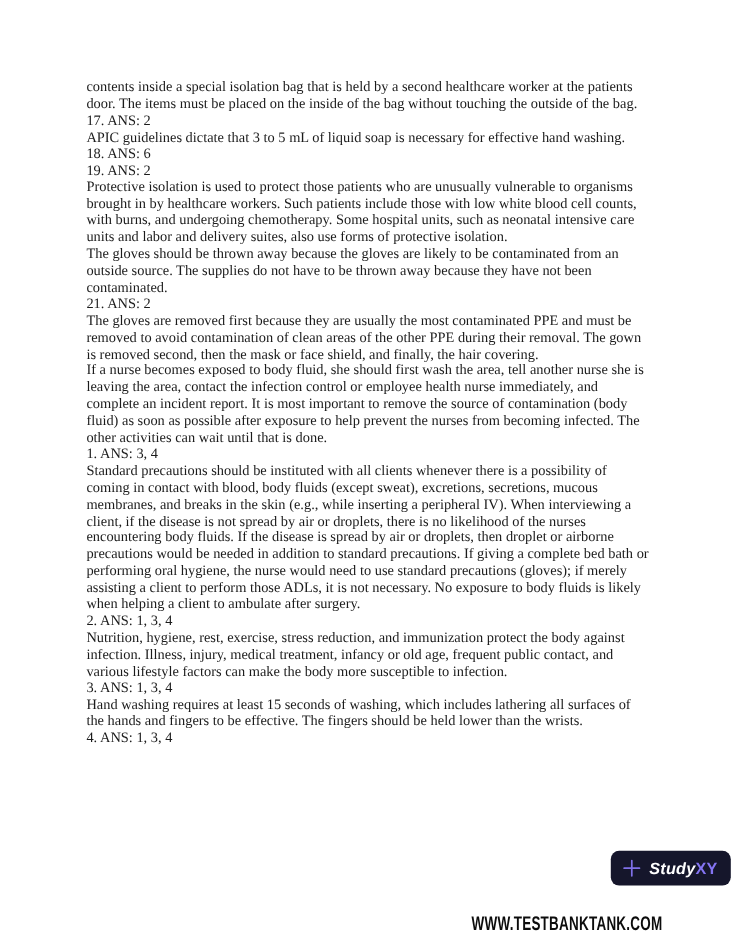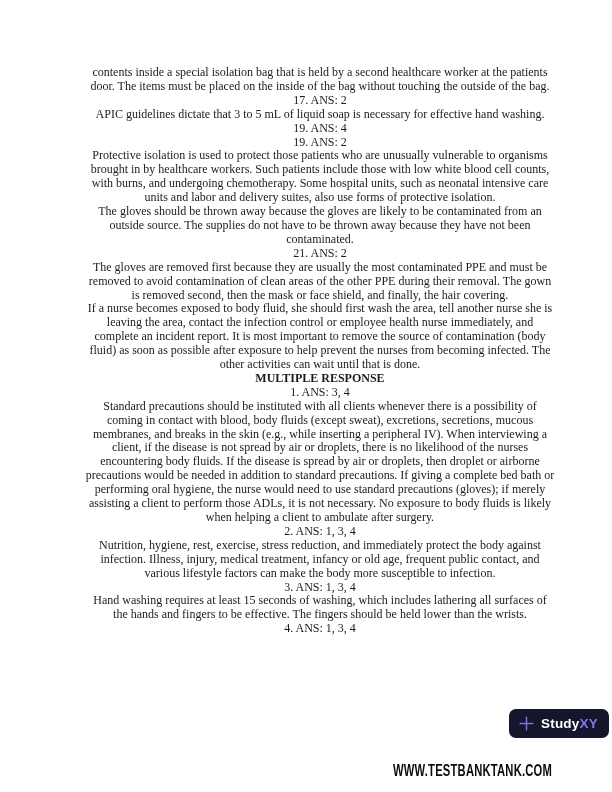--- a/index.html
+++ b/index.html
@@ -10,27 +10,27 @@
   .page {
     position: relative;
     width: 612px;
     height: 792px;
     background: #ffffff;
     overflow: hidden;
     font-family: "Liberation Serif", serif;
   }
   .doc-content {
     position: absolute;
-    left: 85px;
+    left: 72px;
     top: 66px;
     width: 470px;
     font-size: 12px;
     line-height: 13.9px;
     color: #1b1b1b;
-    text-align: center;
+    text-align: left;
   }
   .doc-content .block { margin: 0; padding: 0; }
   .doc-content .heading { font-weight: bold; }
   .badge {
     position: absolute;
     left: 509px;
     top: 709px;
     height: 29px;
     border-radius: 7px;
     display: flex;
@@ -63,39 +63,38 @@
 </style>
 </head>
 <body>
 
 <div class="page">
 
   <div class="doc-content" style="color: rgb(27, 27, 27);">
       <div class="block paragraph">contents inside a special isolation bag that is held by a second healthcare worker at the patients door. The items must be placed on the inside of the bag without touching the outside of the bag.</div>
       <div class="block answer">17. ANS: 2</div>
       <div class="block paragraph">APIC guidelines dictate that 3 to 5 mL of liquid soap is necessary for effective hand washing.</div>
-      <div class="block answer">19. ANS: 4</div>
+      <div class="block answer">18. ANS: 6</div>
       <div class="block answer">19. ANS: 2</div>
       <div class="block paragraph">Protective isolation is used to protect those patients who are unusually vulnerable to organisms brought in by healthcare workers. Such patients include those with low white blood cell counts, with burns, and undergoing chemotherapy. Some hospital units, such as neonatal intensive care units and labor and delivery suites, also use forms of protective isolation.</div>
       <div class="block paragraph">The gloves should be thrown away because the gloves are likely to be contaminated from an outside source. The supplies do not have to be thrown away because they have not been contaminated.</div>
       <div class="block answer">21. ANS: 2</div>
       <div class="block paragraph">The gloves are removed first because they are usually the most contaminated PPE and must be removed to avoid contamination of clean areas of the other PPE during their removal. The gown is removed second, then the mask or face shield, and finally, the hair covering.</div>
       <div class="block paragraph">If a nurse becomes exposed to body fluid, she should first wash the area, tell another nurse she is leaving the area, contact the infection control or employee health nurse immediately, and complete an incident report. It is most important to remove the source of contamination (body fluid) as soon as possible after exposure to help prevent the nurses from becoming infected. The other activities can wait until that is done.</div>
-      <div class="block heading">MULTIPLE RESPONSE</div>
       <div class="block answer">1. ANS: 3, 4</div>
       <div class="block paragraph">Standard precautions should be instituted with all clients whenever there is a possibility of coming in contact with blood, body fluids (except sweat), excretions, secretions, mucous membranes, and breaks in the skin (e.g., while inserting a peripheral IV). When interviewing a client, if the disease is not spread by air or droplets, there is no likelihood of the nurses encountering body fluids. If the disease is spread by air or droplets, then droplet or airborne precautions would be needed in addition to standard precautions. If giving a complete bed bath or performing oral hygiene, the nurse would need to use standard precautions (gloves); if merely assisting a client to perform those ADLs, it is not necessary. No exposure to body fluids is likely when helping a client to ambulate after surgery.</div>
       <div class="block answer">2. ANS: 1, 3, 4</div>
-      <div class="block paragraph">Nutrition, hygiene, rest, exercise, stress reduction, and immediately protect the body against infection. Illness, injury, medical treatment, infancy or old age, frequent public contact, and various lifestyle factors can make the body more susceptible to infection.</div>
+      <div class="block paragraph">Nutrition, hygiene, rest, exercise, stress reduction, and immunization protect the body against infection. Illness, injury, medical treatment, infancy or old age, frequent public contact, and various lifestyle factors can make the body more susceptible to infection.</div>
       <div class="block answer">3. ANS: 1, 3, 4</div>
       <div class="block paragraph">Hand washing requires at least 15 seconds of washing, which includes lathering all surfaces of the hands and fingers to be effective. The fingers should be held lower than the wrists.</div>
       <div class="block answer">4. ANS: 1, 3, 4</div>
     </div>
 
   <div class="badge" style="background: rgb(21, 22, 43);">
     <svg width="17" height="17" viewBox="0 0 20 20">
       <path d="M10 2.5 V17.5 M2.5 10 H17.5" fill="none" stroke-width="1.7" stroke-linecap="round" stroke="#7f70e8"></path>
     </svg>
-    <span class="brand"><span style="color: rgb(255, 255, 255);">Study</span><span class="accent" style="color: rgb(132, 116, 242);">XY</span></span>
+    <span class="brand"><span style="color: rgb(255, 255, 255); font-style: italic;">Study</span><span class="accent" style="color: rgb(132, 116, 242);">XY</span></span>
   </div>
 
   <div class="site-url">WWW.TESTBANKTANK.COM</div>
 
 </div>
 
 </body></html>

